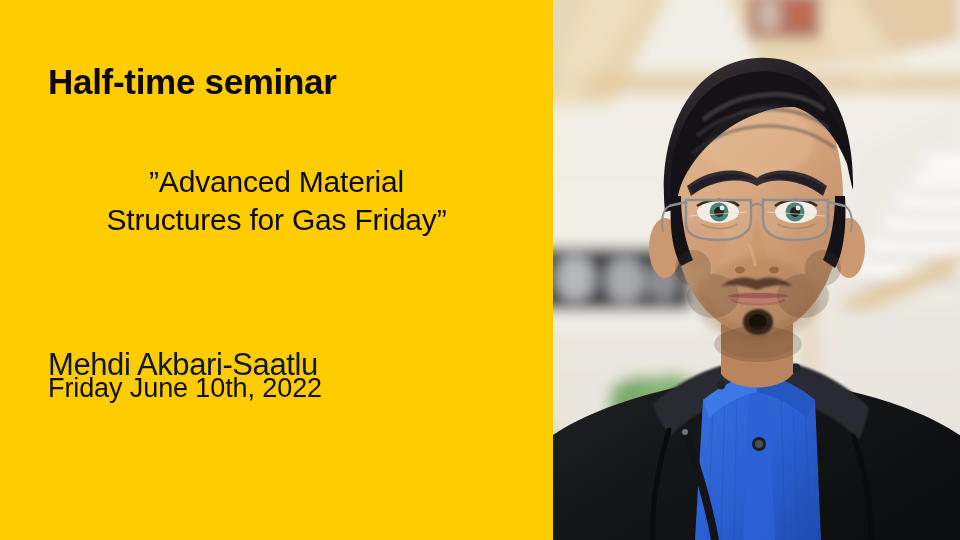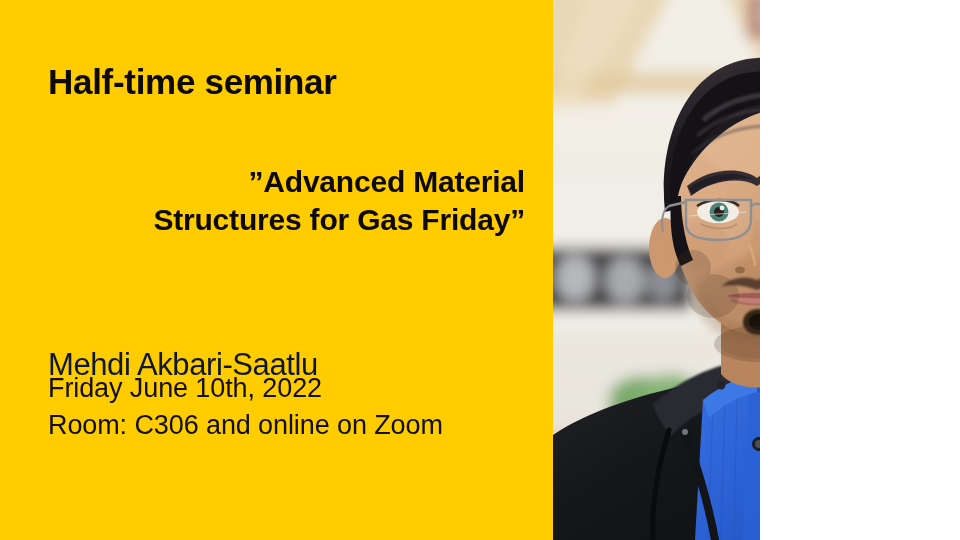--- a/index.html
+++ b/index.html
@@ -2,21 +2,21 @@
 <html><head>
 <meta charset="utf-8">
 <style>
   html, body {
     margin: 0;
     padding: 0;
     background: #ffffff;
   }
   .poster {
     position: relative;
-    width: 760px;
+    width: 960px;
     height: 540px;
     overflow: hidden;
     background: #ffcc00;
     font-family: "Liberation Sans", sans-serif;
   }
 
   
   .yellow-panel {
     position: absolute;
     left: 0; top: 0;
@@ -37,23 +37,23 @@
     white-space: nowrap;
   }
 
   .talk-title {
     position: absolute;
     left: 0;
     top: 163px;
     width: 553px;
     padding: 0 28px;
     box-sizing: border-box;
-    text-align: right;
+    text-align: center;
     font-size: 30px;
-    font-weight: bold;
+    font-weight: normal;
     line-height: 38px;
     color: #0d0a06;
     letter-spacing: -0.2px;
   }
   .talk-title .tline { display: block; white-space: nowrap; }
 
   .speaker-name {
     position: absolute;
     left: 48px;
     top: 347px;
@@ -100,21 +100,20 @@
 
     <div class="talk-title">
       <span class="tline">”Advanced Material</span>
       <span class="tline">Structures for Gas Friday”</span>
     </div>
 
     <div class="speaker-name">Mehdi Akbari-Saatlu</div>
 
     <div class="details">
       <span class="dline">Friday June 10th, 2022</span>
-      <span class="dline">Room: C306 and online on Zoom</span>
     </div>
 
   </div>
 
   <div class="photo">
     <svg viewBox="0 0 407 540" xmlns="http://www.w3.org/2000/svg">
       <defs>
         <filter id="blurBg" x="-20%" y="-20%" width="140%" height="140%">
           <feGaussianBlur stdDeviation="7"></feGaussianBlur>
         </filter>

